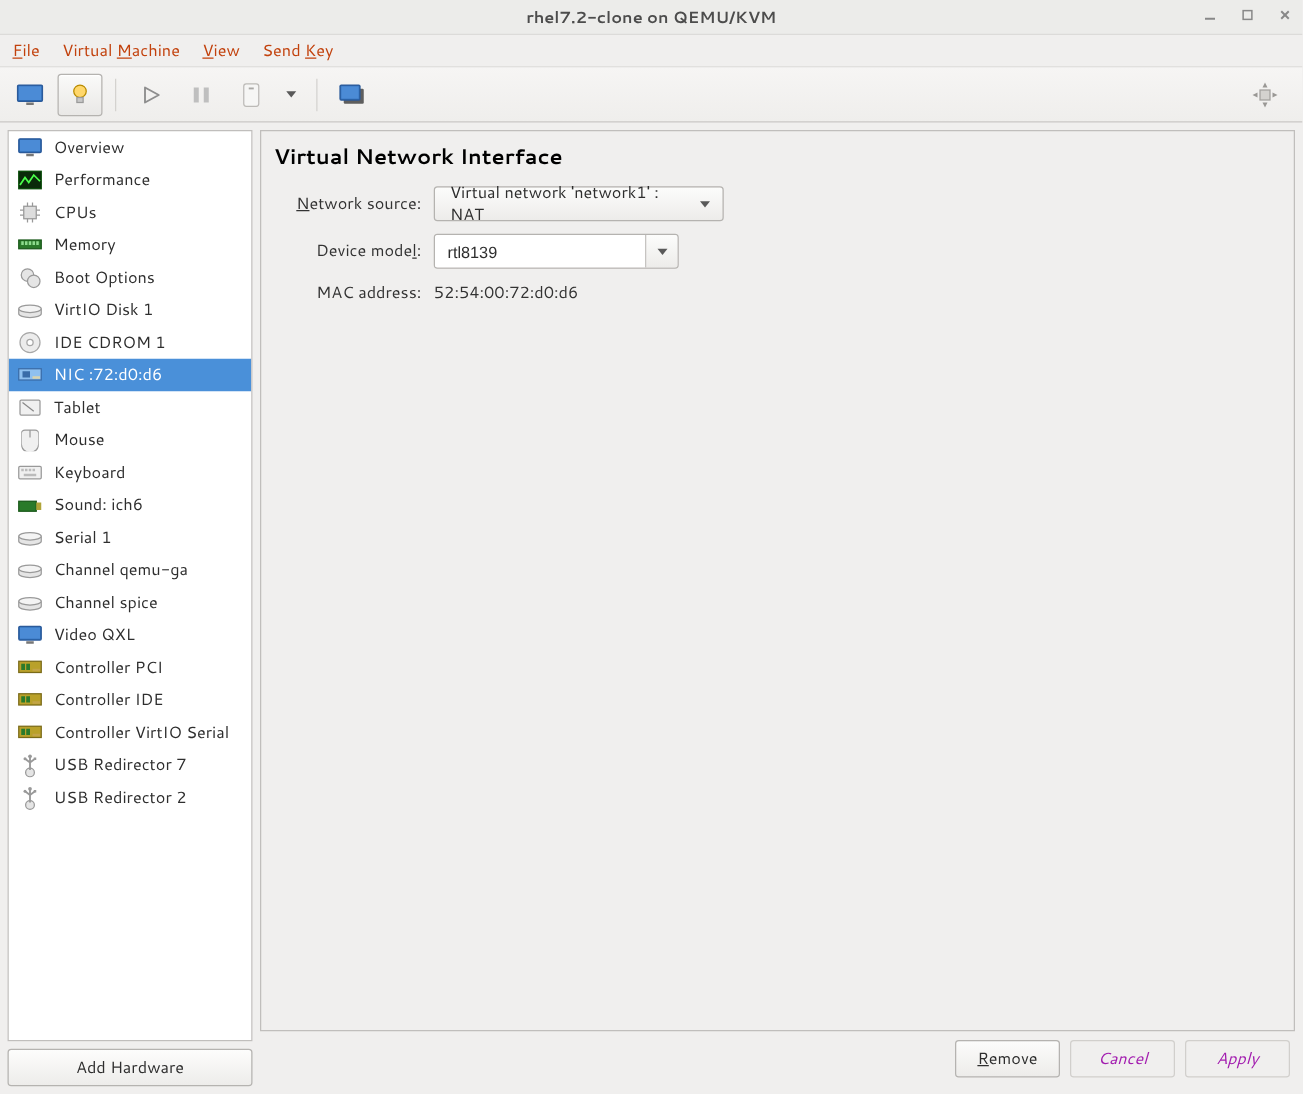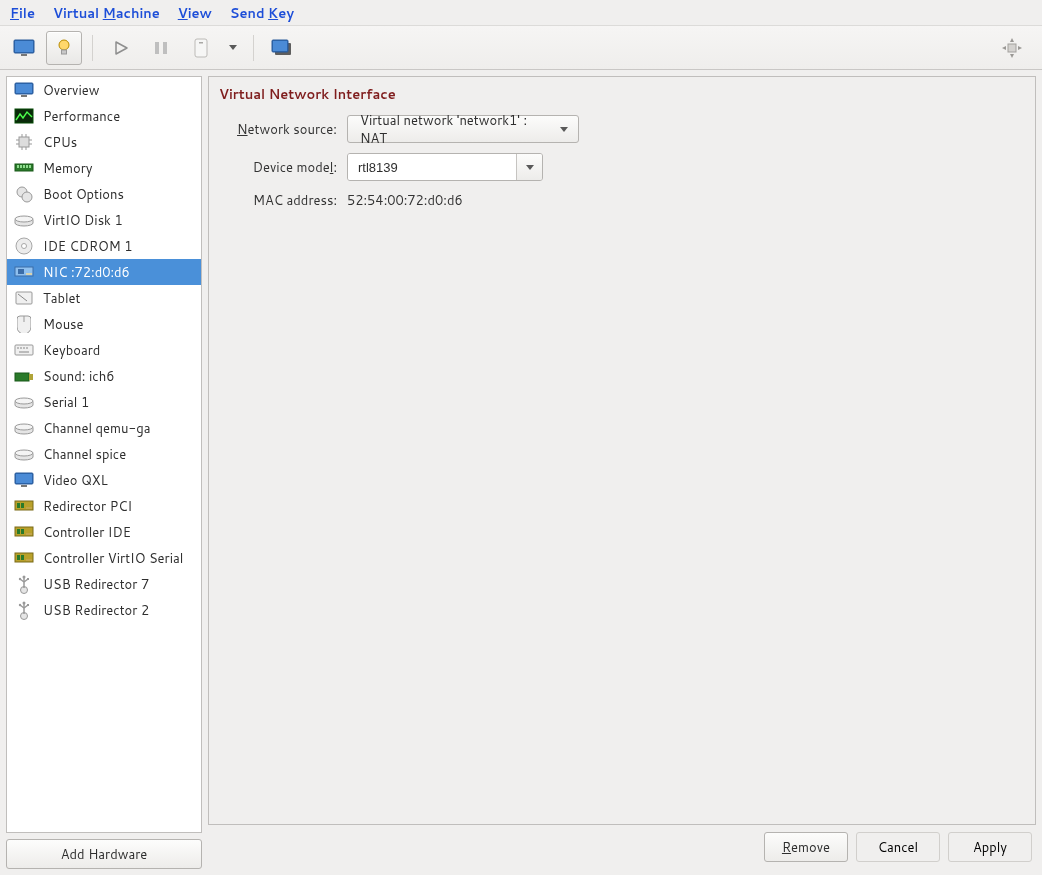--- a/index.html
+++ b/index.html
@@ -5,60 +5,81 @@
   * { box-sizing: border-box; }
   html, body { margin:0; padding:0; font-family: "Cantarell","DejaVu Sans","Liberation Sans",sans-serif; font-size:13px; color:#2e2e2e; background:#f0efee; }
   body { width:1042px; height:875px; overflow:hidden; }
   .window { width:1042px; height:875px; background:#f0efee; display:flex; flex-direction:column; }
   .titlebar { height:28px; display:flex; align-items:center; justify-content:center; position:relative; background:#ececea; border-bottom:1px solid #dcdbd9; }
   .titlebar-title { font-weight:bold; color:#4c4c4c; font-size:13px; }
   .titlebar-controls { position:absolute; right:8px; top:6px; display:flex; gap:18px; }
   .tb-ctrl { width:12px; height:12px; display:flex; align-items:center; justify-content:center; color:#888; font-size:11px; }
   .tb-ctrl svg { display:block; }
   .menubar { height:26px; display:flex; align-items:center; padding:0 8px; gap:14px; border-bottom:1px solid #dcdbd9; }
-  .menubar-item { padding:2px 2px; color:#1d4ed8;font-weight:bold; }
+  .menubar-item { padding:2px 2px; color:#c2410c; }
   .menubar-item .mnemonic { text-decoration:underline; }
   .toolbar { height:44px; display:flex; align-items:center; padding:0 6px; gap:4px; border-bottom:1px solid #c9c7c5; background:linear-gradient(#f6f5f4,#efeeec); position:relative; }
   .tb-btn { width:36px; height:34px; display:flex; align-items:center; justify-content:center; border:1px solid transparent; border-radius:3px; }
   .tb-btn.raised { border:1px solid #b5b3b0; background:linear-gradient(#fafaf9,#e9e8e6); box-shadow:0 1px 0 #fff inset; }
   .tb-sep { width:1px; height:26px; background:#d4d2cf; margin:0 6px; }
   .tb-menu-arrow { width:20px; display:flex;align-items:center;justify-content:center; }
   .tb-right { margin-left:auto; margin-right:6px; }
   .client { flex:1; display:flex; padding:6px; gap:6px; }
   .leftcol { width:196px; display:flex; flex-direction:column; }
   .devlist { flex:1; background:#fff; border:1px solid #c0bebc; overflow:hidden; }
   .dev-row { height:26px; display:flex; align-items:center; padding:0 6px; gap:8px; }
   .dev-row.selected { background:#4a90d9; color:#fff; }
   .dev-icon { width:22px; height:18px; display:flex; align-items:center; justify-content:center; }
   .dev-label { font-size:13px; }
   .add-hw { height:30px; margin-top:6px; background:linear-gradient(#fdfdfc,#edecea); border:1px solid #b5b3b0; border-radius:3px; display:flex; align-items:center; justify-content:center; }
   .rightpane { flex:1; display:flex; flex-direction:column; }
   .content { flex:1; background:#f0efee; border:1px solid #c0bebc; border-left:1px solid #c0bebc; padding:8px 10px; }
-  .section-title { font-weight:bold; font-size:13px; color:#7f1d1d; margin-bottom:10px; }
+  .section-title { font-weight:bold; font-size:17px; color:#000000; margin-bottom:10px; }
   .form-row { display:flex; align-items:center; height:32px; margin-bottom:6px; }
   .form-label { width:118px; text-align:right; margin-right:10px; color:#333; }
   .form-label .mnemonic { text-decoration:underline; }
   .combo { height:28px; border:1px solid #b5b3b0; border-radius:3px; background:linear-gradient(#fcfcfb,#edecea); display:flex; align-items:center; padding:0 10px 0 12px; gap:10px; }
   .combo .combo-text { flex:1; }
   .combo-split { height:28px; display:inline-flex; border:1px solid #b5b3b0; border-radius:3px; overflow:hidden; }
   .combo-split .combo-entry { width:168px; border:none; padding:0 10px; font-size:13px; background:#fff; color:#2e2e2e; outline:none; }
   .combo-split .combo-btn { width:26px; border-left:1px solid #c6c4c1; background:linear-gradient(#fcfcfb,#edecea); display:flex;align-items:center;justify-content:center; }
   .mac-value { font-family:inherit; color:#333; }
   .dropdown-caret { width:0;height:0;border-left:4px solid transparent;border-right:4px solid transparent;border-top:5px solid #595959; }
   .footer { height:44px; display:flex; align-items:center; justify-content:flex-end; gap:8px; padding:0 4px; }
   .btn { min-width:84px; height:30px; padding:0 14px; border:1px solid #b5b3b0; border-radius:3px; background:linear-gradient(#fcfcfb,#edecea); display:flex; align-items:center; justify-content:center; font-size:13px; }
-  .btn.disabled { color:#000000; border-color:#d1cfcc; background:#f0efee; }
+  .btn.disabled { color:#a21caf; border-color:#d1cfcc; background:#f0efee;font-style:italic; }
   .btn .mnemonic { text-decoration:underline; }
   svg { display:block; }
 </style>
 </head>
 <body>
 
 <div class="window">
 
+  <div class="titlebar">
+    <span class="titlebar-title">rhel7.2-clone on QEMU/KVM</span>
+    <div class="titlebar-controls">
+      <span class="tb-ctrl">
+        <svg width="10" height="10">
+            <line x1="1" y1="8" x2="9" y2="8" stroke="#888" stroke-width="1.5"></line>
+          </svg>
+      </span>
+      <span class="tb-ctrl">
+        <svg width="10" height="10">
+            <rect x="1.5" y="1.5" width="7" height="7" fill="none" stroke="#888" stroke-width="1.2"></rect>
+          </svg>
+      </span>
+      <span class="tb-ctrl">
+        <svg width="10" height="10">
+            <line x1="2" y1="2" x2="8" y2="8" stroke="#888" stroke-width="1.5"></line>
+            <line x1="8" y1="2" x2="2" y2="8" stroke="#888" stroke-width="1.5"></line>
+          </svg>
+      </span>
+    </div>
+  </div>
 
   <div class="menubar">
     <span class="menubar-item"><span class="mnemonic">F</span>ile</span>
     <span class="menubar-item">Virtual <span class="mnemonic">M</span>achine</span>
     <span class="menubar-item"><span class="mnemonic">V</span>iew</span>
     <span class="menubar-item">Send <span class="mnemonic">K</span>ey</span>
   </div>
 
   <div class="toolbar">
     <div class="tb-btn">
@@ -281,21 +302,21 @@
           </div>
           <div class="dev-row">
             <span class="dev-icon">
               <svg width="20" height="14">
                 <rect x="1" y="2" width="18" height="9" fill="#b9a12a" stroke="#7a6a18"></rect>
                 <rect x="3" y="4" width="3" height="5" fill="#2a7a2a"></rect>
                 <rect x="7" y="4" width="3" height="5" fill="#2a7a2a"></rect>
                 <rect x="12" y="8" width="6" height="2" fill="#c2a448"></rect>
               </svg>
             </span>
-            <span class="dev-label">Redirector PCI</span>
+            <span class="dev-label">Controller PCI</span>
           </div>
           <div class="dev-row">
             <span class="dev-icon">
               <svg width="20" height="14">
                 <rect x="1" y="2" width="18" height="9" fill="#b9a12a" stroke="#7a6a18"></rect>
                 <rect x="3" y="4" width="3" height="5" fill="#2a7a2a"></rect>
                 <rect x="7" y="4" width="3" height="5" fill="#2a7a2a"></rect>
                 <rect x="12" y="8" width="6" height="2" fill="#c2a448"></rect>
               </svg>
             </span>

